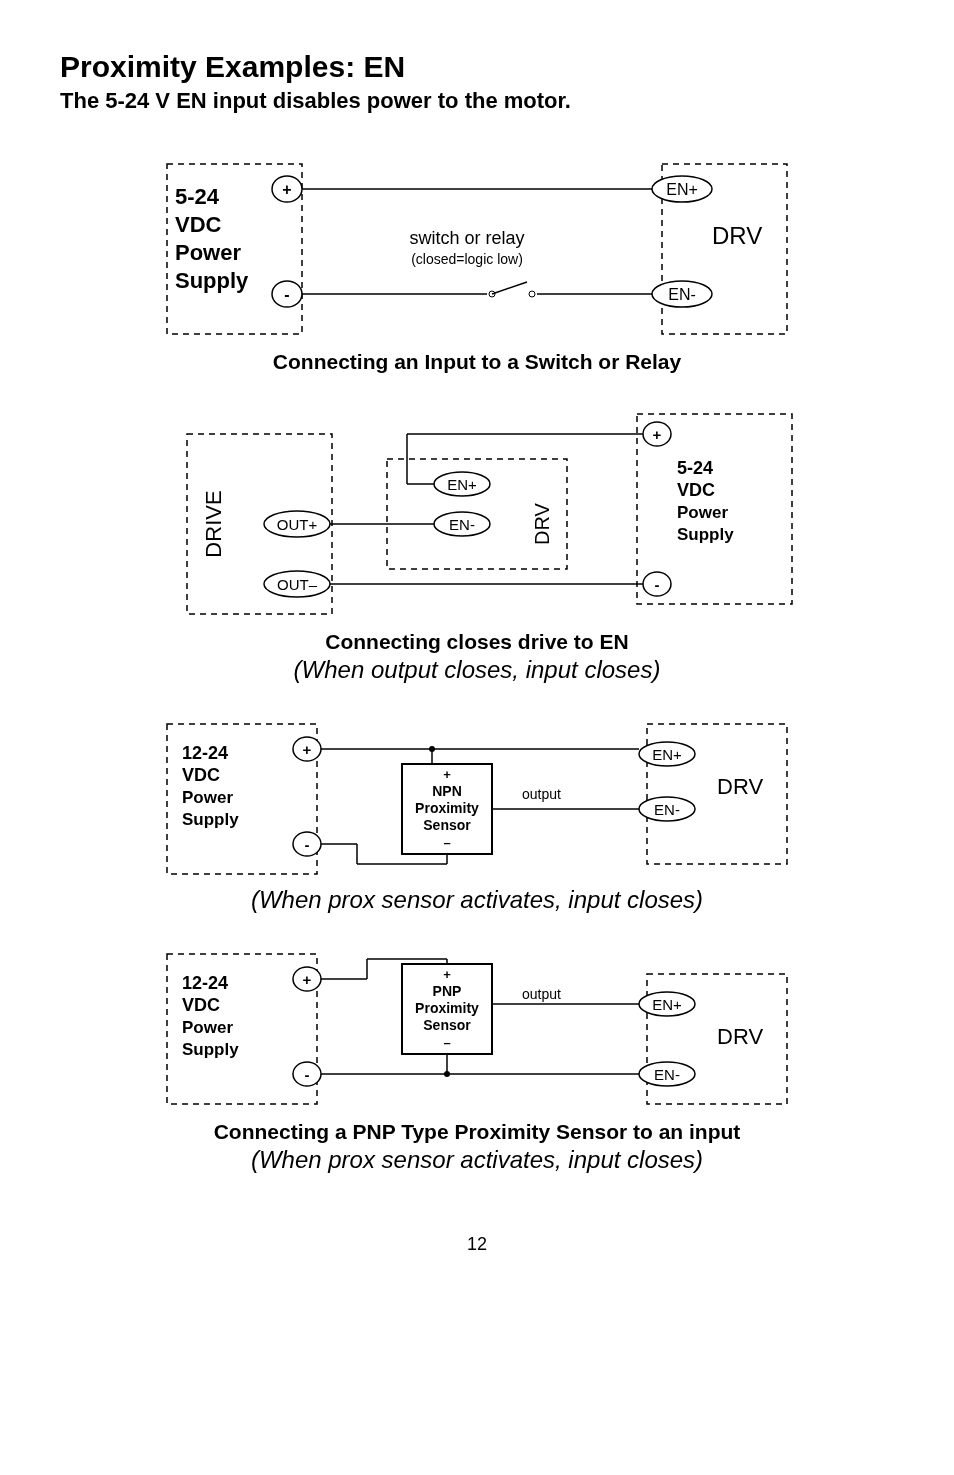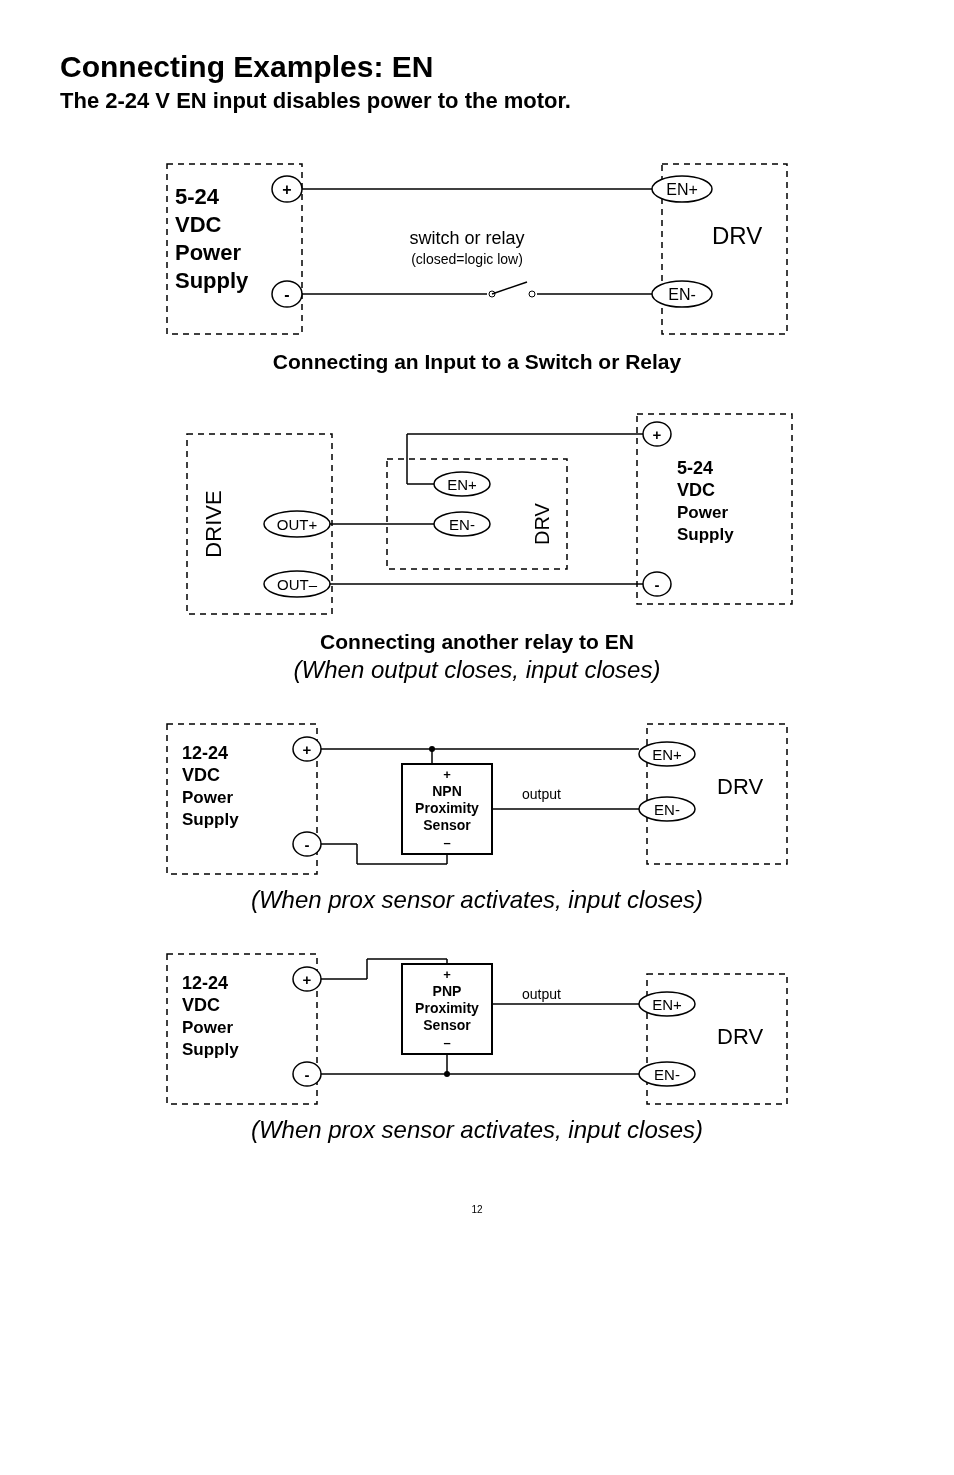--- a/index.html
+++ b/index.html
@@ -36,29 +36,29 @@
   .caption-italic {
     font-size: 24px;
     font-style: italic;
     text-align: center;
     margin-top: 2px;
     margin-bottom: 30px;
   }
   .spacer { height: 30px; }
   .page-num {
     text-align: center;
-    font-size: 10px;
+    font-size: 18px;
     margin-top: 60px;
   }
 </style>
 </head>
 <body>
 
-<div class="heading1">Connecting Examples: EN</div>
-<div class="heading2">The 2-24 V EN input disables power to the motor.</div>
+<div class="heading1">Proximity Examples: EN</div>
+<div class="heading2">The 5-24 V EN input disables power to the motor.</div>
 
 <div class="diagram-wrap">
 
 <svg width="640" height="190">
 
   <rect x="10" y="10" width="135" height="170" fill="none" stroke="#000" stroke-width="1.5" stroke-dasharray="6,5"></rect>
   <text x="18" y="50" font-size="22" font-weight="bold" font-family="Arial">5-24</text>
   <text x="18" y="78" font-size="22" font-weight="bold" font-family="Arial">VDC</text>
   <text x="18" y="106" font-size="22" font-weight="bold" font-family="Arial">Power</text>
   <text x="18" y="134" font-size="22" font-weight="bold" font-family="Arial">Supply</text>
@@ -125,21 +125,21 @@
   <text x="500" y="186" font-size="15" font-weight="bold" text-anchor="middle">-</text>
 
   <line x1="486" y1="30" x2="250" y2="30" stroke="#000" stroke-width="1.5"></line>
   <line x1="250" y1="30" x2="250" y2="80" stroke="#000" stroke-width="1.5"></line>
   <line x1="250" y1="80" x2="277" y2="80" stroke="#000" stroke-width="1.5"></line>
 
   <line x1="486" y1="180" x2="173" y2="180" stroke="#000" stroke-width="1.5"></line>
 
   <line x1="173" y1="120" x2="277" y2="120" stroke="#000" stroke-width="1.5"></line>
 </svg>
-<div class="caption-bold">Connecting another relay to EN</div>
+<div class="caption-bold">Connecting closes drive to EN</div>
 <div class="caption-italic">(When output closes, input closes)</div>
 
 <svg width="640" height="170">
 
   <rect x="10" y="10" width="150" height="150" fill="none" stroke="#000" stroke-width="1.5" stroke-dasharray="6,5"></rect>
   <text x="25" y="45" font-size="18" font-weight="bold">12-24</text>
   <text x="25" y="67" font-size="18" font-weight="bold">VDC</text>
   <text x="25" y="89" font-size="17" font-weight="bold">Power</text>
   <text x="25" y="111" font-size="17" font-weight="bold">Supply</text>
   <ellipse cx="150" cy="35" rx="14" ry="12" fill="#fff" stroke="#000" stroke-width="1.5"></ellipse>
@@ -206,17 +206,18 @@
   <line x1="210" y1="35" x2="210" y2="15" stroke="#000" stroke-width="1.5"></line>
   <line x1="210" y1="15" x2="290" y2="15" stroke="#000" stroke-width="1.5"></line>
   <line x1="290" y1="15" x2="290" y2="20" stroke="#000" stroke-width="1.5"></line>
 
   <line x1="164" y1="130" x2="482" y2="130" stroke="#000" stroke-width="1.5"></line>
   <circle cx="290" cy="130" r="3" fill="#000"></circle>
   <line x1="290" y1="130" x2="290" y2="110" stroke="#000" stroke-width="1.5"></line>
 
   <line x1="335" y1="60" x2="482" y2="60" stroke="#000" stroke-width="1.5"></line>
 </svg>
+<div class="caption-bold">Connecting a PNP Type Proximity Sensor to an input</div>
 <div class="caption-italic" style="margin-bottom:0">(When prox sensor activates, input closes)</div>
 
 </div>
 
 <div class="page-num">12</div>
 
 </body></html>

